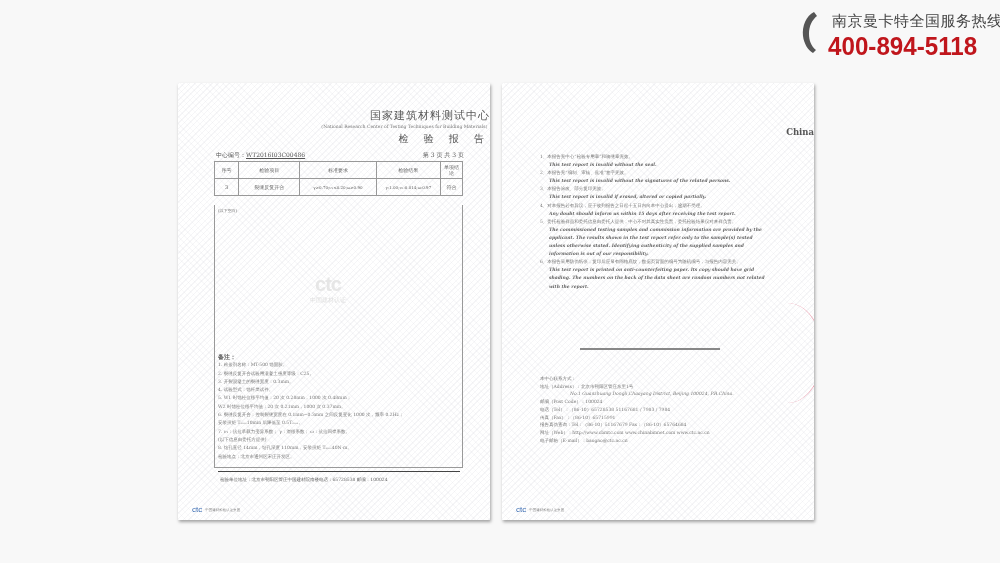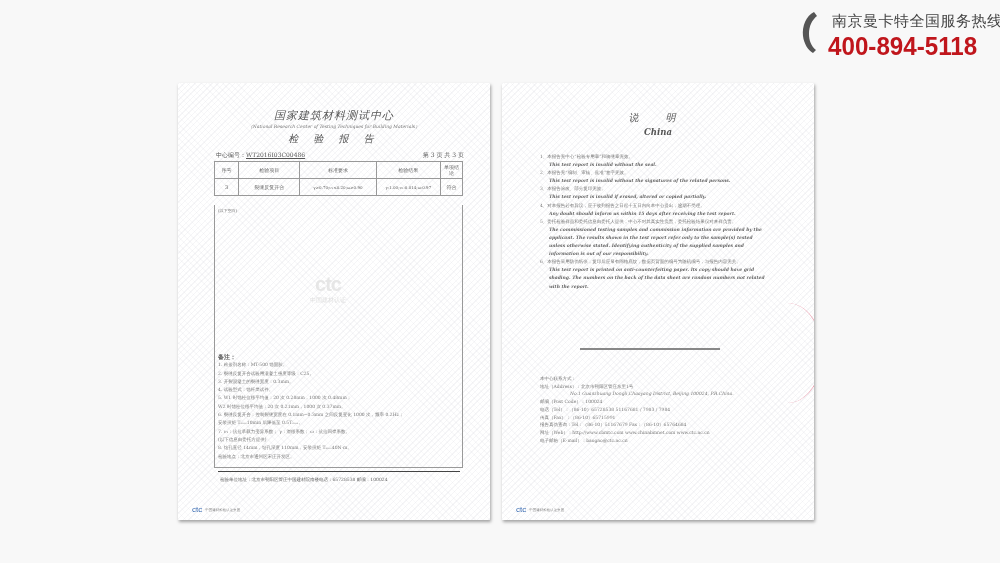--- a/index.html
+++ b/index.html
@@ -6,21 +6,21 @@
   body{width:1000px;height:563px;background:#f8f8f8;position:relative;overflow:hidden;font-family:"DejaVu Serif",serif;color:#555;}
   .hotline{position:absolute;left:798px;top:4px;width:200px;height:56px;}
   .phone-icon{position:absolute;left:2px;top:6px;width:20px;height:44px;}
   .hl-title{position:absolute;left:34px;top:8px;font-family:"DejaVu Sans",sans-serif;font-size:15px;color:#444;letter-spacing:0.5px;white-space:nowrap;}
   .hl-num{position:absolute;left:30px;top:27px;font-family:"Liberation Sans",sans-serif;font-weight:bold;font-size:26px;color:#c0161c;letter-spacing:0px;white-space:nowrap;transform:scaleX(0.93);transform-origin:left;}
   .page{position:absolute;top:83px;height:437px;background:#fff;box-shadow:1px 2px 3px rgba(0,0,0,0.35);overflow:hidden;}
   .page::before{content:"";position:absolute;inset:0;background:repeating-linear-gradient(135deg,rgba(200,200,210,0.18) 0 1px,transparent 1px 4px),repeating-linear-gradient(45deg,rgba(200,200,210,0.10) 0 1px,transparent 1px 5px);pointer-events:none;}
   #page-left{left:178px;width:312px;}
   #page-right{left:502px;width:312px;}
   .t{position:absolute;white-space:nowrap;color:#666;}
-  .center{left:0;right:0;text-align:center;font-style:italic;}
+  .center{left:0;right:0;text-align:right;}
   .inst{top:25px;font-size:11px;color:#555;letter-spacing:1px;}
   .inst-en{top:41px;font-size:4.5px;color:#777;}
   .rtitle{top:49px;font-size:10px;color:#555;letter-spacing:6px;}
   .rno{left:38px;top:68px;font-size:6px;color:#555;}
   .rno b{text-decoration:underline;font-weight:normal;}
   .pgno{right:26px;top:68px;font-size:6px;color:#555;}
   table.res{position:absolute;left:36px;top:78px;width:249px;border-collapse:collapse;font-size:5px;color:#666;}
   table.res td,table.res th{border:1px solid #999;text-align:center;font-weight:normal;padding:1px;height:14px;}
   .frame{position:absolute;left:36px;top:122px;width:247px;height:262px;border:1px solid #999;border-top:none;}
   .note-small{left:40px;top:125px;font-size:4px;color:#777;}
@@ -102,21 +102,20 @@
   </div>
 
   <div class="sep"></div>
   <div class="t addr">检验单位地址：北京市朝阳区管庄中国建材院南楼电话：65728538   邮编：100024</div>
   <div class="ctc"><span style="font-size:8px;color:#3a6cb2;margin:0">ctc</span><span>中国建材检验认证集团</span></div>
 
   <div class="stamp" style="left:296px;top:225px;width:60px;height:80px;border-left:none;border-top:none;border-bottom:none;"></div>
 </div>
 
 <div class="page" id="page-right">
-  <div class="t center n-title">说    明</div>
   <div class="t center n-sub">China</div>
 
   <div class="notes">
     <div>1、本报告无中心“检验专用章”和骑缝章无效。</div>
     <div style="padding-left:9px"><i>This test report is invalid without the seal.</i></div>
     <div>2、本报告无“编制、审核、批准”签字无效。</div>
     <div style="padding-left:9px"><i>This test report is invalid without the signatures of the related persons.</i></div>
     <div>3、本报告涂改、部分复印无效。</div>
     <div style="padding-left:9px"><i>This test report is invalid if erased, altered or copied partially.</i></div>
     <div>4、对本报告若有异议，应于收到报告之日起十五日内向本中心提出，逾期不受理。</div>

